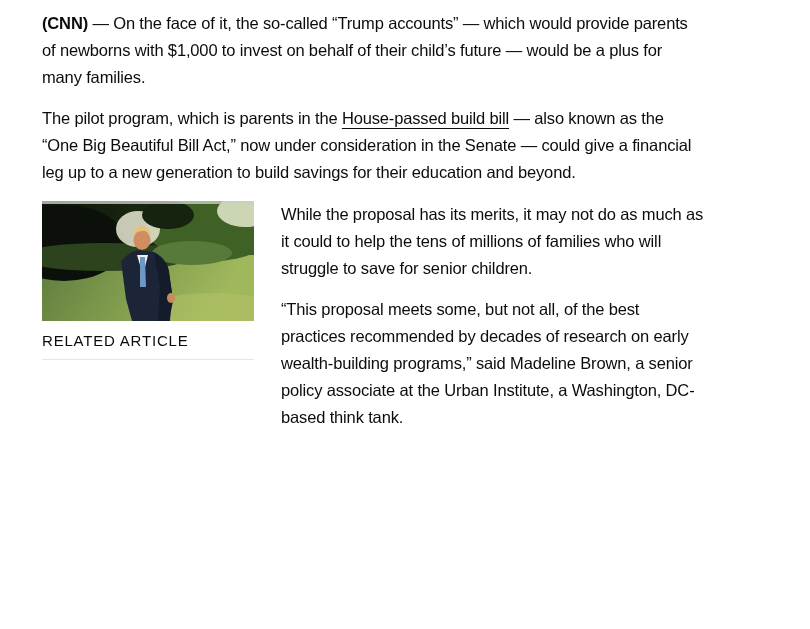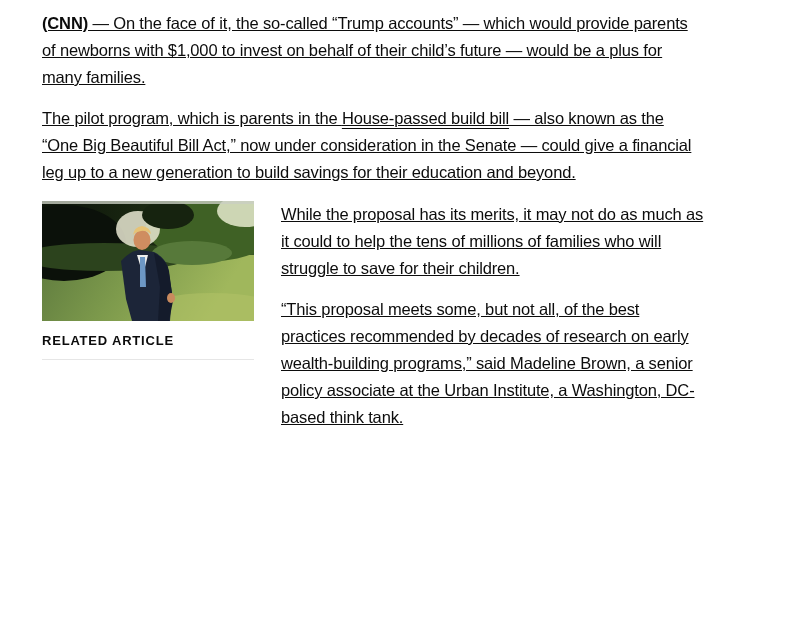--- a/index.html
+++ b/index.html
@@ -16,21 +16,20 @@
     padding: 10px 38px 0 42px;
     color: #0c0c0c;
   }
   p.body-text {
     margin: 0 0 14px 0;
     font-size: 16.5px;
     line-height: 27px;
     letter-spacing: -0.15px;
     color: #0c0c0c;
     white-space: pre-line;
-    text-decoration: underline;
   }
   p.body-text strong { font-weight: 700; }
   a.inline-link {
     color: #0c0c0c;
     text-decoration: underline;
     text-decoration-thickness: 1px;
     text-underline-offset: 4px;
     cursor: pointer;
   }
   .media-row {
@@ -47,22 +46,22 @@
     margin: 0;
     width: 212px;
     height: 120px;
     overflow: hidden;
     cursor: pointer;
     display: block;
   }
   .thumb svg { display: block; width: 212px; height: 120px; }
   .related-label {
     margin-top: 12px;
-    font-size: 13px;
-    font-weight: 700;
+    font-size: 15px;
+    font-weight: 400;
     letter-spacing: 0.8px;
     line-height: 16px;
     color: #0c0c0c;
   }
   a.related-link {
     display: block;
     margin-top: 8px;
     font-size: 15.5px;
     line-height: 20px;
     letter-spacing: -0.1px;
@@ -132,21 +131,21 @@
           <ellipse cx="129" cy="97" rx="4" ry="5" fill="#c98a5e"></ellipse>
         </svg>
       </figure>
       <div class="related-label">RELATED ARTICLE</div>
       <hr class="card-divider">
     </aside>
 
     <div class="right-col">
       <p class="body-text">While the proposal has its merits, it may not do as much as
 it could to help the tens of millions of families who will
-struggle to save for their children.</p>
+struggle to save for senior children.</p>
       <p class="body-text">“This proposal meets some, but not all, of the best
 practices recommended by decades of research on early
 wealth-building programs,” said Madeline Brown, a senior
 policy associate at the Urban Institute, a Washington, DC-
 based think tank.</p>
     </div>
 
   </div>
 
 </main>

